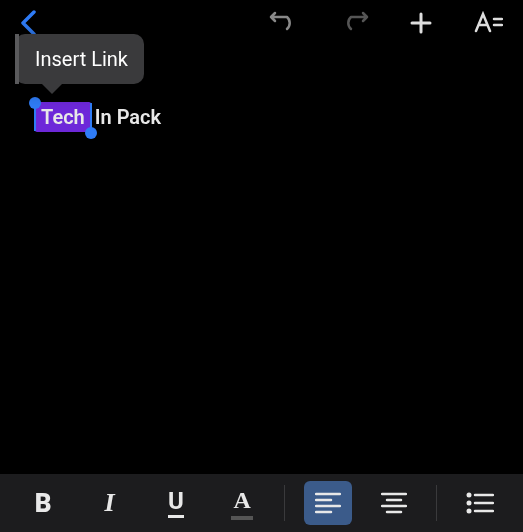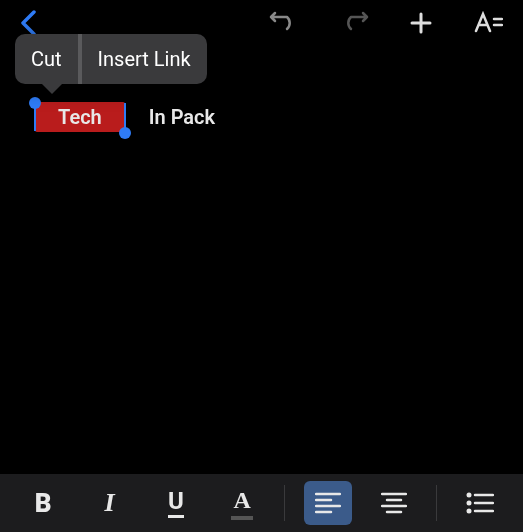--- a/index.html
+++ b/index.html
@@ -66,41 +66,41 @@
     align-items: center;
     font-size: 20px;
     font-weight: 600;
     color: #e8e8e8;
   }
   .sel-wrap {
     position: relative;
     display: inline-block;
   }
   .sel-highlight {
-    background: #b91c1c;
-    padding: 3px 23px;
+    background: #6d28d9;
+    padding: 3px 6px;
     border-radius: 2px;
     color: #e8e8e8;
   }
   .sel-handle {
     position: absolute;
     width: 12px; height: 12px;
     background: #2f7cf6;
     border-radius: 50%;
   }
   .sel-handle.top { top: -8px; left: -6px; }
   .sel-handle.bot { bottom: -10px; right: -6px; }
   .cursor-bar {
     position: absolute;
     width: 2px;
     background: #2f7cf6;
   }
   .cursor-bar.left { top: -2px; bottom: -2px; left: -1px; }
   .cursor-bar.right { top: -2px; bottom: -2px; right: -1px; }
-  .rest-text { margin-left: 24px; }
+  .rest-text { margin-left: 4px; }
   
   .bottom-toolbar {
     position: absolute;
     left: 0; right: 0; bottom: 0;
     height: 58px;
     background: #1c1c1e;
     display: flex;
     align-items: center;
     justify-content: space-around;
     padding: 0 10px;
@@ -154,21 +154,20 @@
       </svg>
   </span>
   <span>
     <svg width="30" height="24" viewBox="0 0 30 24">
         <path d="M3 20 L10 3 L17 20 M5.5 14 H14.5 M21 8 H29 M21 14 H29" stroke="#ddd" stroke-width="2.5" fill="none" stroke-linecap="round"></path>
       </svg>
   </span>
 </div>
 
 <div class="context-menu">
-  <div class="context-menu-item">Cut</div>
   <div class="context-menu-sep"></div>
   <div class="context-menu-sep"></div>
   <div class="context-menu-sep"></div>
   <div class="context-menu-sep"></div>
   <div class="context-menu-item">Insert Link</div>
 </div>
 <div class="menu-pointer"></div>
 
 <div class="doc-area">
   <div class="text-line">

